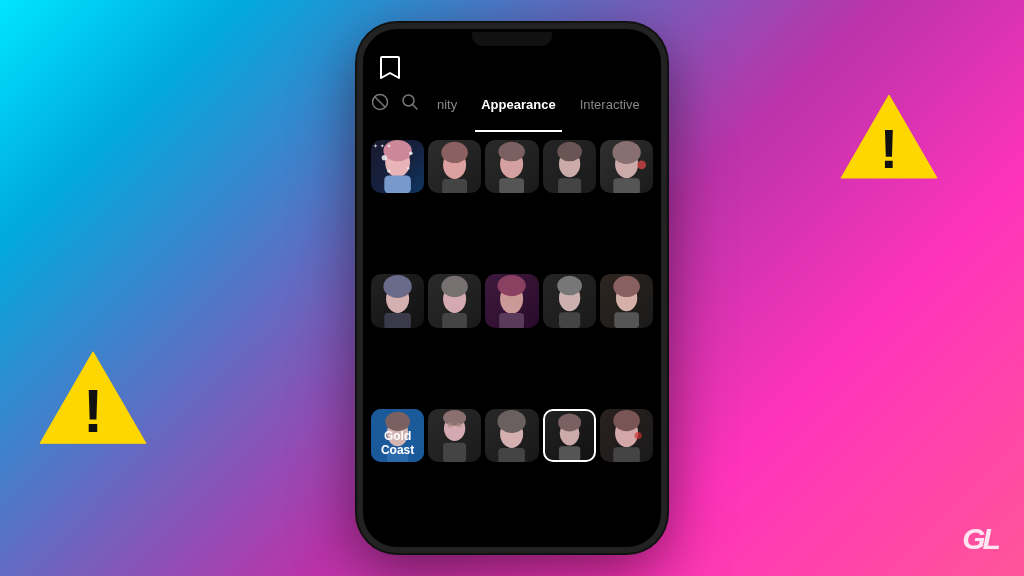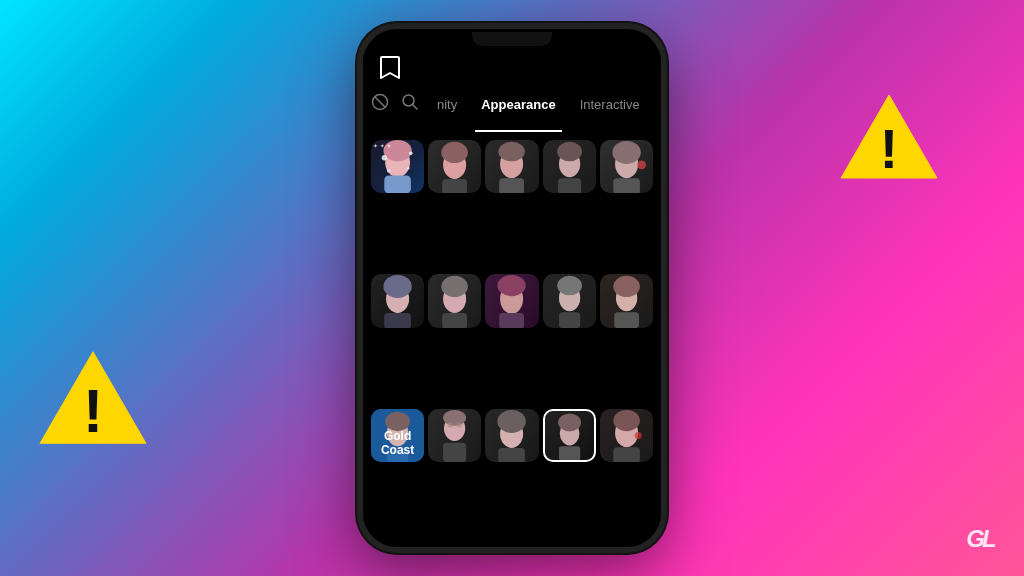--- a/index.html
+++ b/index.html
@@ -396,14 +396,14 @@
           <rect x="15" y="43" width="30" height="18" rx="4" fill="#444"></rect>
           <circle cx="43" cy="30" r="4" fill="#cc3333" opacity="0.7"></circle>
         </svg>
       </div>
 
     </div>
   </div>
 </div>
 
 <div class="gt-logo">
-  <span style="font-size:24px; font-weight:900; color:rgba(255,255,255,0.85); letter-spacing:-3px; font-style:italic; font-family:sans-serif;">GL</span>
+  <span style="font-size:30px; font-weight:900; color:rgba(255,255,255,0.85); letter-spacing:-3px; font-style:italic; font-family:sans-serif;">GL</span>
 </div>
 
 </body></html>

